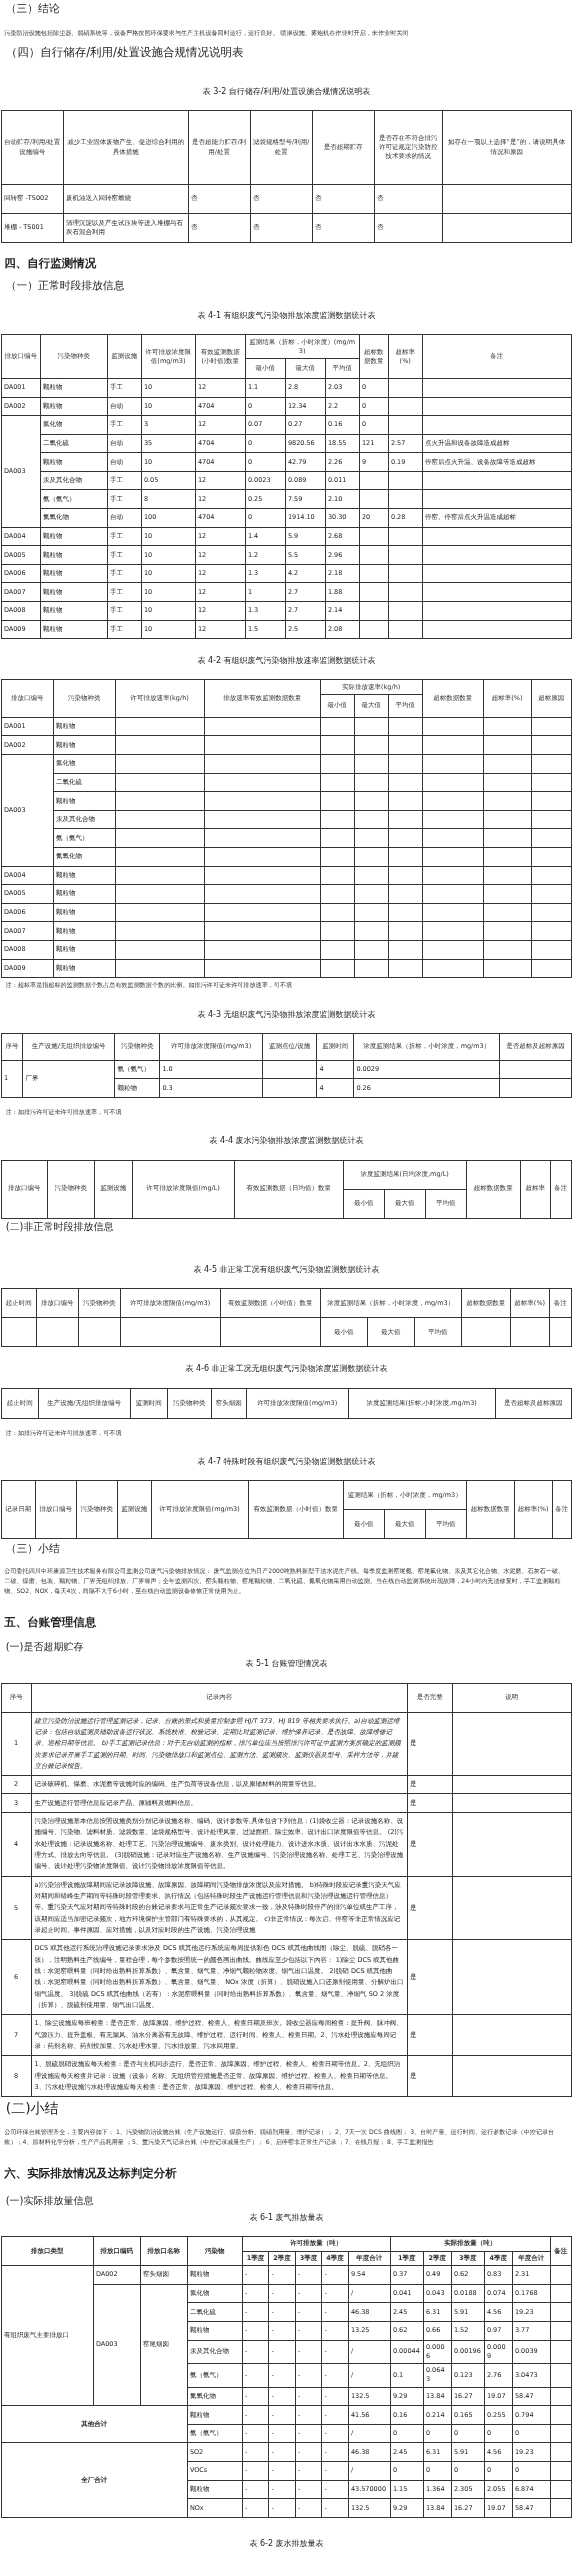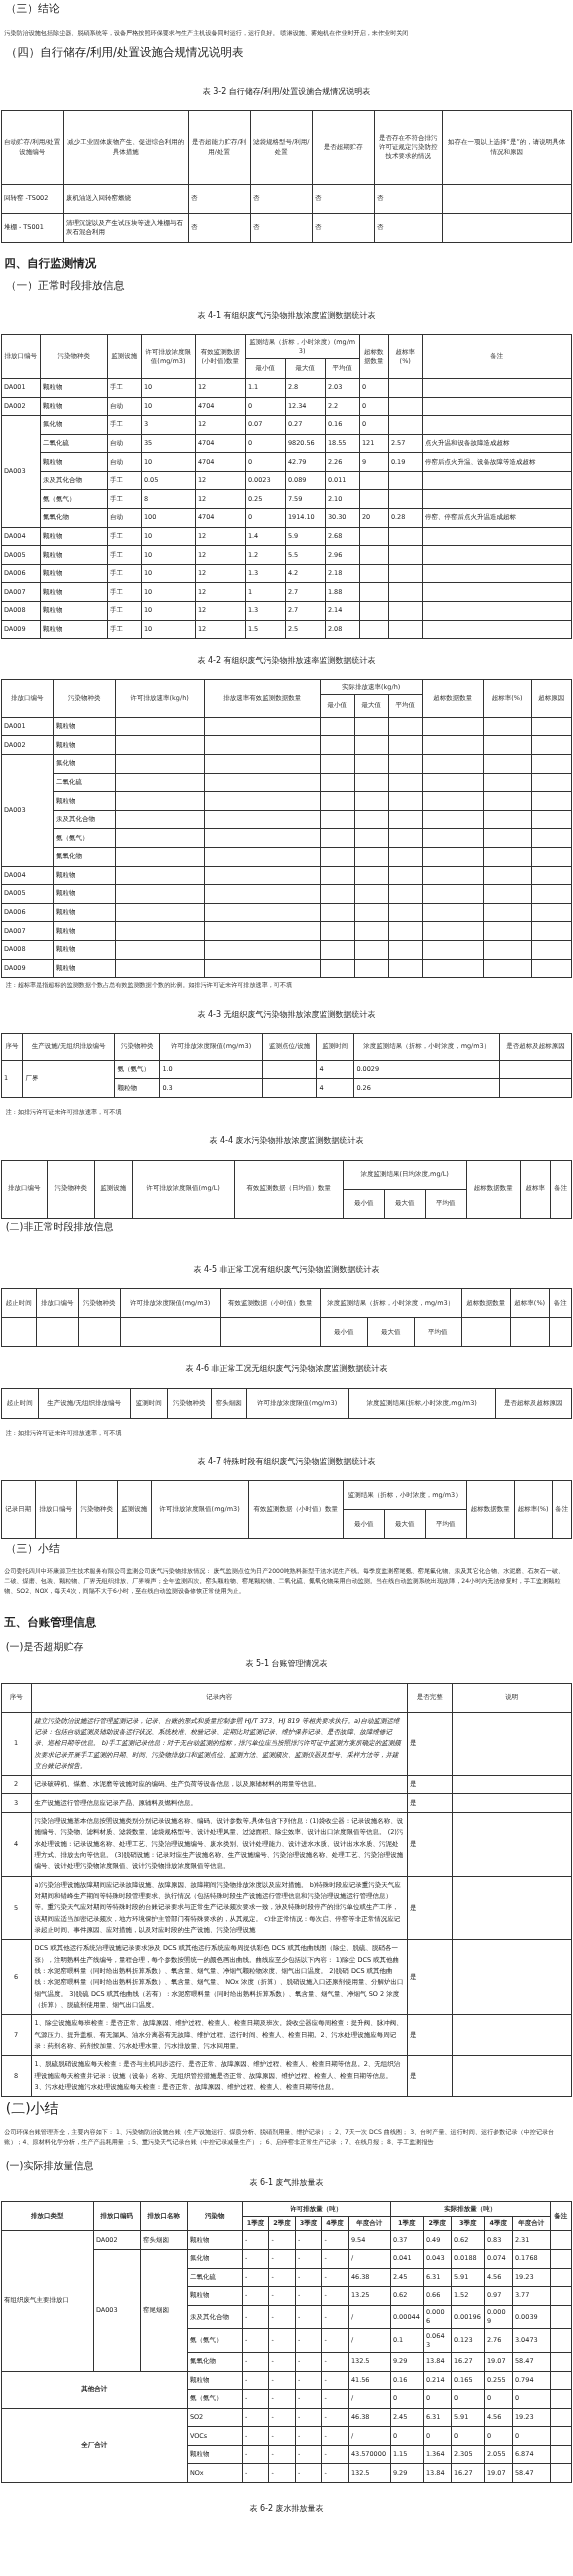--- a/index.html
+++ b/index.html
@@ -743,20 +743,21 @@
           <td class="c">8</td>
           <td style="line-height: 1.75; padding: 2.9px;">1、脱硫脱硝设施应每天检查：是否与主机同步运行、是否正常、故障原因、维护过程、检查人、检查日期等信息。2、无组织治理设施应每天检查并记录：设施（设备）名称、无组织管控措施是否正常、故障原因、维护过程、检查人、检查日期等信息。 3、污水处理设施污水处理设施应每天检查：是否正常、故障原因、维护过程、检查人、检查日期等信息。</td>
           <td>是</td>
           <td></td>
         </tr>
       </tbody>
   </table>
   <div class="h3" style="font-size:14px">(二)小结</div>
   <div class="para" style="padding-top:7.2px">公司环保台账管理齐全，主要内容如下： 1、污染物防治设施台账（生产设施运行、煤质分析、脱硝剂用量、维护记录）； 2、7天一次 DCS 曲线图； 3、台时产量、运行时间、运行参数记录（中控记录台账）；4、原材料化学分析，生产产品耗用量 ；5、重污染天气记录台账（中控记录减量生产）； 6、启停窑非正常生产记录 ；7、在线月报； 8、手工监测报告</div>
 
+  <div class="h2" style="padding-top:13px">六、实际排放情况及达标判定分析</div>
   <div class="h3" style="font-size:10px;padding-top:7.2px">(一)实际排放量信息</div>
   <div class="caption" style="padding-top:2.9px">表 6-1 废气排放量表</div>
   <table class="bold">
     <colgroup>
         <col style="width:92px">
         <col style="width:47px">
         <col style="width:47px">
         <col style="width:55px">
         <col style="width:26.5px">
         <col style="width:26.5px">

